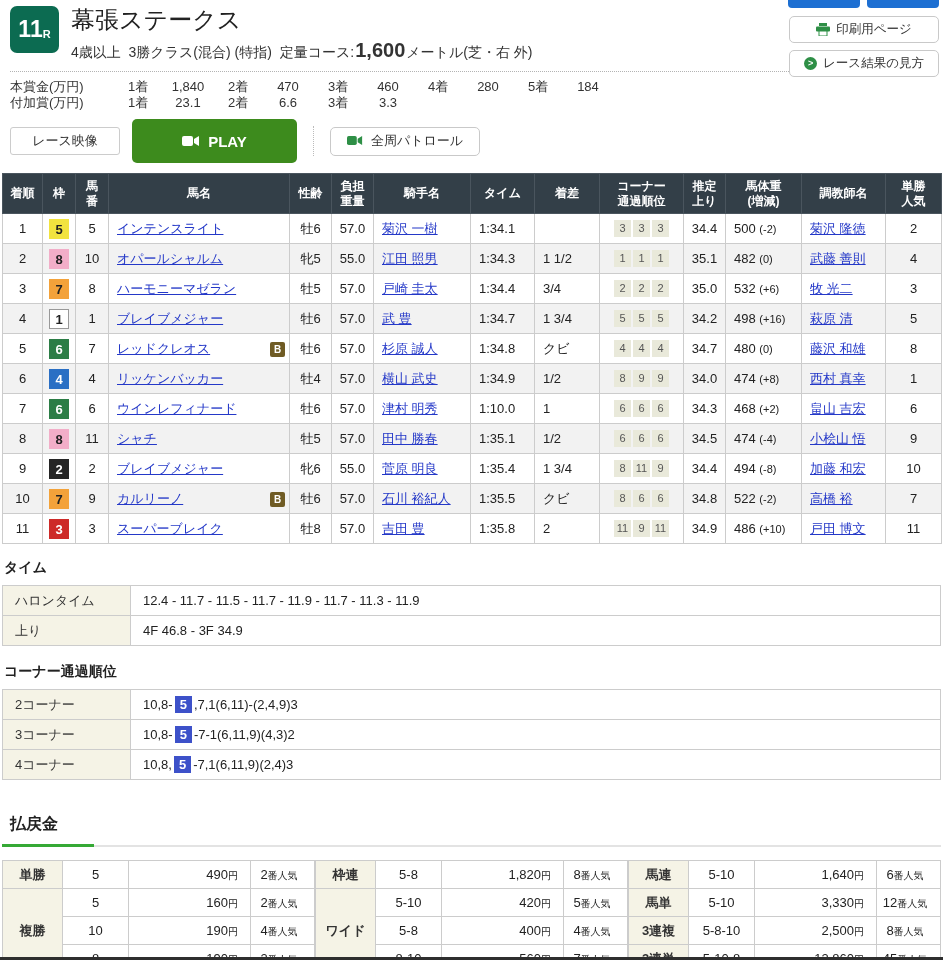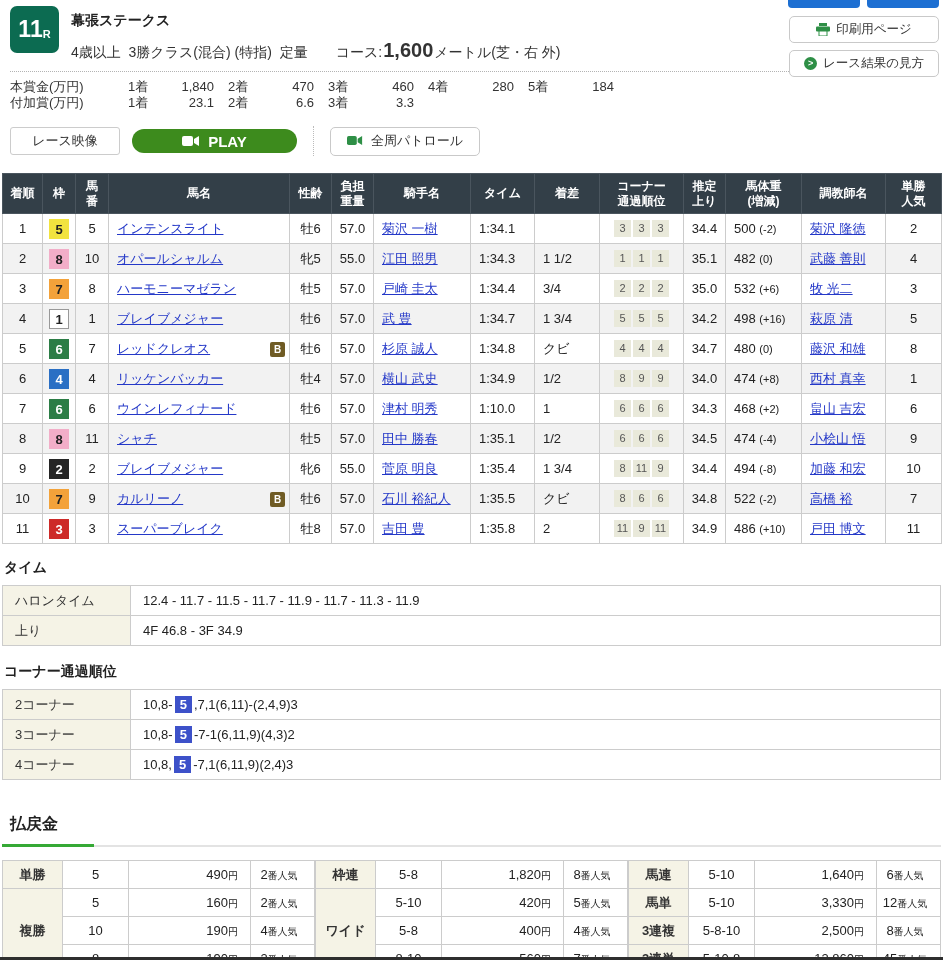--- a/index.html
+++ b/index.html
@@ -22,40 +22,40 @@
   .arrow-circle { display:inline-flex; align-items:center; justify-content:center;
     width:13px; height:13px; border-radius:50%; background:var(--icon-green); color:#fff;
     font-size:9px; font-weight:bold; line-height:1; }
 
   .race-line { display:flex; }
   .race-no-box { width:49px; height:47px; background:var(--raceno); border-radius:7px; color:#fff;
     display:flex; align-items:center; justify-content:center; font-weight:bold; flex:none; }
   .race-no-box .num { font-size:23px; }
   .race-no-box .r { font-size:11px; margin-top:8px; }
   .race-info { margin-left:12px; padding-top:2px; }
-  .race-title { font-size:14px; font-weight:bold; margin:0; line-height:24px; }
+  .race-title { font-size:24px; font-weight:normal; margin:0; line-height:24px; }
   .race-cond { margin-top:7px; font-size:14px; color:#333; display:flex; align-items:baseline; }
   .race-cond-text { white-space:pre; }
-  .course-label { margin-left:28px; }
+  .course-label { }
   .course-num { font-size:20px; font-weight:bold; margin:0 1px; }
   .dotted-sep { border:none; border-top:1px dotted #b3b3b3; margin:9px 0 7px 0; }
 
   .prize { color:#333; }
   .prize-row { display:flex; line-height:16px; }
   .prize-label { width:104px; }
   .prize-pair { display:flex; margin-left:14px; }
   .prize-place { width:34px; }
-  .prize-val { width:52px; text-align:right; }
+  .prize-val { width:52px; text-align:center; }
 
   
   .video-row { display:flex; align-items:center; margin:13px 10px 15px 10px; height:34px; }
   .video-label { width:110px; height:28px; border:1px solid #ccc; border-radius:3px;
     display:flex; align-items:center; justify-content:center; color:#333; }
-  .play-btn { width:165px; height:24px; margin-left:12px; background:var(--green-btn); border:none;
-    border-radius:12px; color:#fff; font-weight:bold; font-size:15px;
+  .play-btn { width:165px; height:44px; margin-left:12px; background:var(--green-btn); border:none;
+    border-radius:5px; color:#fff; font-weight:bold; font-size:15px;
     display:flex; align-items:center; justify-content:center; gap:8px; cursor:pointer; }
   .v-divider { border-left:1px dotted #bbb; height:30px; margin:0 16px; }
   .patrol-btn { width:150px; height:29px; background:#fff; border:1px solid #c9c9c9; border-radius:5px;
     display:flex; align-items:center; justify-content:center; gap:8px; font-size:13px; color:#333; cursor:pointer; }
 
   
   table.results { border-collapse:collapse; width:939px; margin:0 2px; table-layout:fixed; }
   .results th { background:var(--header-bg); color:#fff; font-size:12px; font-weight:bold;
     border:1px solid #4a555e; padding:3px 1px; white-space:pre-line; line-height:15px; height:40px; }
   .results td { border:1px solid #ccc; padding:0 4px; text-align:center; height:30px; background:#fff; }

